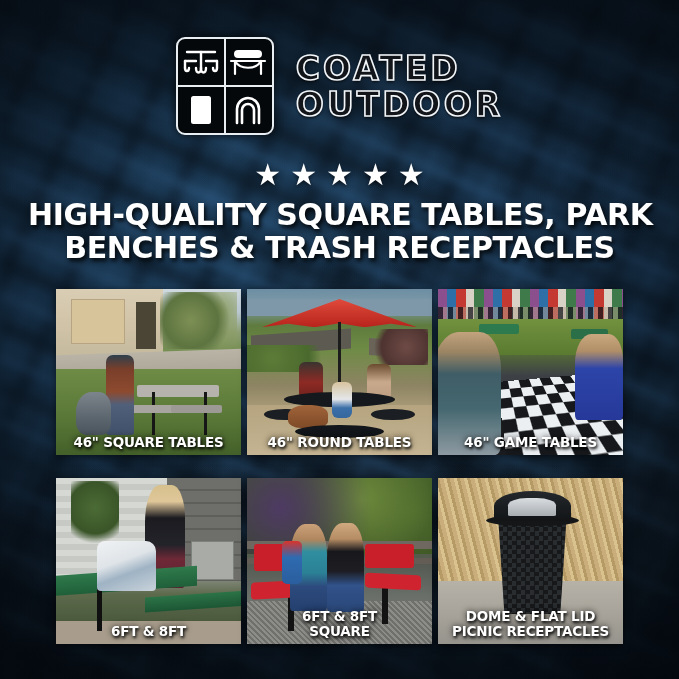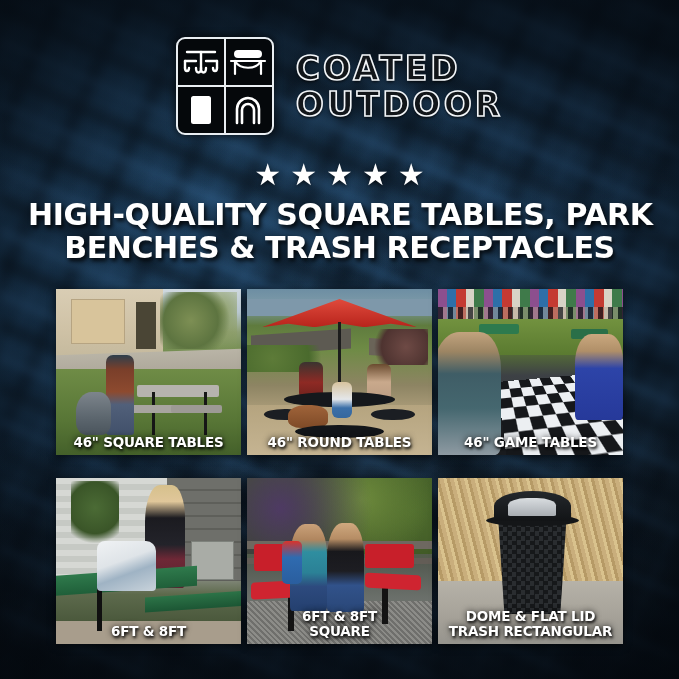--- a/index.html
+++ b/index.html
@@ -436,18 +436,18 @@
       <div class="photo p6">
         <div class="grass6"></div>
           <div class="walk"></div>
         <div class="can"></div>
           <div class="rim"></div>
           <div class="dome"></div>
           <div class="slot"></div>
       </div>
       <div class="cap">
         <span>DOME &amp; FLAT LID</span>
-        <span>TRASH RECTANGULAR</span>
+        <span>PICNIC RECEPTACLES</span>
       </div>
     </div>
 
   </div>
 </div>
 
 </body></html>

